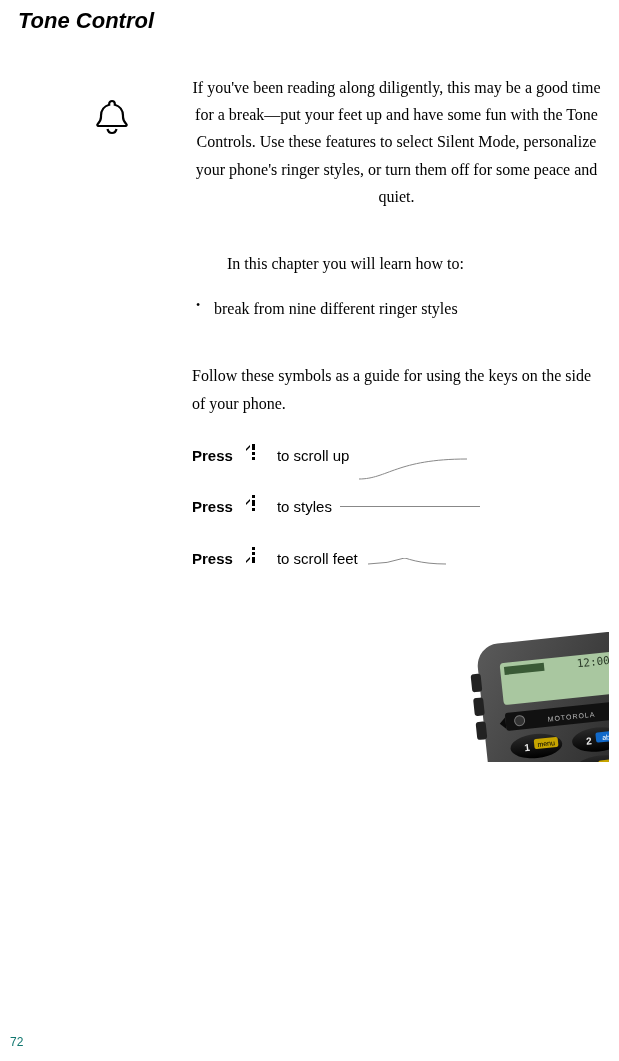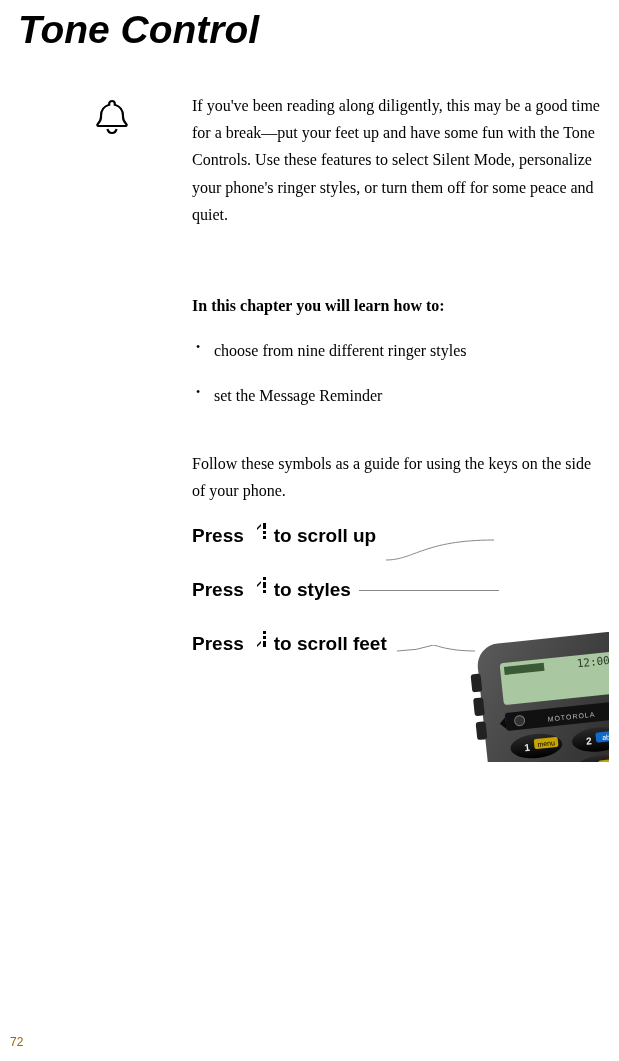--- a/index.html
+++ b/index.html
@@ -15,70 +15,70 @@
   .page {
     padding: 8px 18px 0 18px;
     box-sizing: border-box;
     height: 100%;
     position: relative;
   }
   .title {
     font-family: Arial, Helvetica, sans-serif;
     font-weight: 800;
     font-style: italic;
-    font-size: 39px;
+    font-size: 22px;
     margin: 0 0 40px 0;
     letter-spacing: 0px;
   }
   .content {
     margin-left: 174px;
     margin-right: 0;
     font-size: 16px;
     line-height: 1.7;
   }
   .icon-col {
     position: absolute;
     left: 90px;
     top: 95px;
   }
-  .intro { margin-bottom: 64px; }
-  .subhead { font-weight: 700; margin-bottom: 18px; }
+  .intro { margin-bottom: 40px; text-align: center; }
+  .subhead { font-weight: 400; margin-bottom: 18px; margin-left: 35px; }
   ul.bullets {
     list-style: none;
     padding: 0;
     margin: 0 0 40px 0;
   }
   ul.bullets li {
     position: relative;
     padding-left: 22px;
     margin-bottom: 18px;
   }
   ul.bullets li::before {
     content: "•";
     position: absolute;
     left: 4px;
     top: 0;
     font-size: 12px;
   }
-  .follow { margin-bottom: 16px; }
+  .follow { margin-bottom: 24px; }
   .keylines .row {
     display: flex;
     align-items: center;
     margin-bottom: 22px;
     font-family: Arial, Helvetica, sans-serif;
-    font-size: 19px;
+    font-size: 15px;
   }
   .press-label { font-weight: 700; margin-right: 6px; }
   .keyglyph {
     display: inline-block;
     width: 14px;
     margin: 0 4px;
     position: relative;
   }
-  .after-text { margin-left: 2px; font-weight: bold; }
+  .after-text { margin-left: 16px; }
   .leader {
     flex: 0 0 auto;
     border-top: 1px solid #888;
     height: 0;
     margin-left: 8px;
   }
   .phone {
     position: absolute;
     right: 10px;
     top: 632px;
@@ -86,21 +86,21 @@
     height: 130px;
     overflow: hidden;
     pointer-events: none;
   }
   .page-num {
     position: absolute;
     left: 10px;
     bottom: 12px;
     font-family: Arial, Helvetica, sans-serif;
     font-size: 12px;
-    color: #a16207;
+    color: #0f766e;
   }
 </style>
 </head>
 <body>
 
 <div class="page">
   <h1 class="title">Tone Control</h1>
 
   <div class="icon-col">
     <svg width="44" height="44" viewBox="0 0 44 44" stroke="#000" fill="none" stroke-width="2.2">
@@ -114,22 +114,21 @@
       <path d="M17.5 34 c0.5 2.4 2.4 4 4.5 4 s4 -1.6 4.5 -4"></path>
     </svg>
   </div>
 
   <div class="content">
     <p class="intro">If you've been reading along diligently, this may be a good time for a break—put your feet up and have some fun with the Tone Controls. Use these features to select Silent Mode, personalize your phone's ringer styles, or turn them off for some peace and quiet.</p>
 
     <p class="subhead">In this chapter you will learn how to:</p>
 
     <ul class="bullets">
-      <li>choose from nine different ringer styles</li>
-      <li>set the Message Reminder</li>
+      <li>break from nine different ringer styles</li>
     </ul>
 
     <p class="follow">Follow these symbols as a guide for using the keys on the side of your phone.</p>
 
     <div class="keylines">
 
       <div class="row">
         <span class="press-label">Press</span>
         <span class="keyglyph">
           <svg width="14" height="22" viewBox="0 0 14 22">

